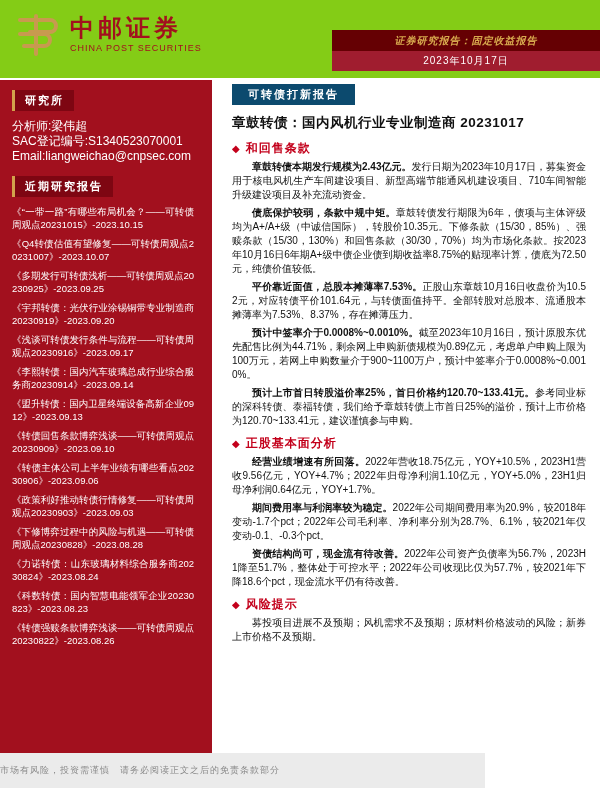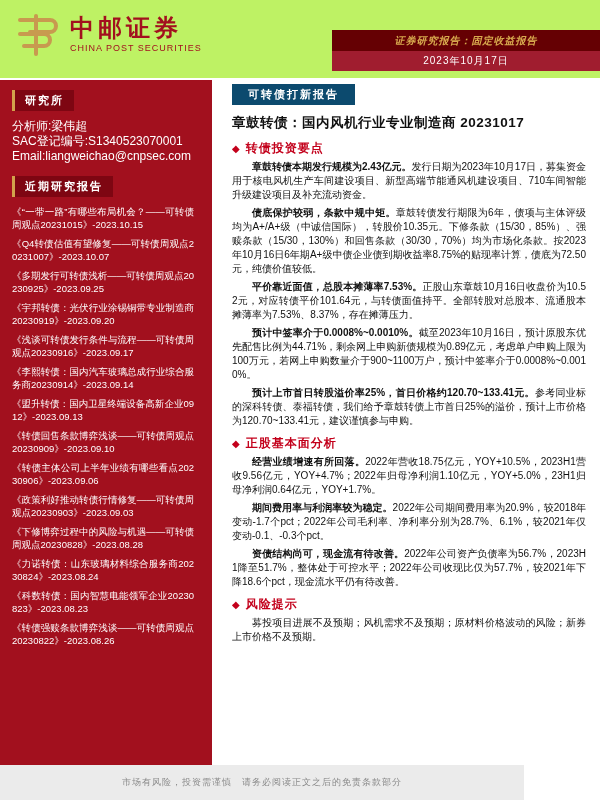--- a/index.html
+++ b/index.html
@@ -3,21 +3,21 @@
 <meta charset="utf-8">
 <style>
   html,body{margin:0;padding:0;}
   body{
     width:600px;height:800px;position:relative;overflow:hidden;
     background:#ffffff;
     font-family:"Liberation Sans","DejaVu Sans",sans-serif;
     -webkit-font-smoothing:antialiased;
   }
   
-  .top{position:absolute;top:0;left:0;width:600px;height:78px;background:#bef264;}
+  .top{position:absolute;top:0;left:0;width:600px;height:78px;background:#84cc16;}
   .logo{position:absolute;top:8px;left:10px;display:flex;align-items:center;}
   .logo-mark{width:52px;height:52px;margin-right:8px;}
   .logo-cn{font-size:24px;font-weight:bold;color:#A2101E;letter-spacing:4px;line-height:26px;}
   .logo-en{font-size:9px;color:#A2101E;letter-spacing:1px;margin-top:2px;}
   .band{
     position:absolute;top:30px;right:0;width:268px;height:21px;
     background:#650003;color:#D8A94E;font-size:10px;font-weight:bold;
     font-style:italic;line-height:21px;text-align:center;letter-spacing:1px;
   }
   .date-strip{
@@ -53,23 +53,23 @@
   .sec-head{margin:7px 0 3px 0;display:flex;align-items:center;}
   .diamond{color:#C3001B;font-size:10px;margin-right:6px;line-height:1;}
   .sec-title{color:#C3001B;font-size:12px;font-weight:bold;letter-spacing:1px;}
   .para{
     font-size:10px;line-height:14px;color:#111;margin:2px 0 4px 0;
     text-align:justify;text-indent:2em;word-break:break-all;
   }
   .para b{font-weight:bold;}
   
   .foot{
-    position:absolute;left:0;bottom:0;width:524px;height:35px;
+    position:absolute;left:0;bottom:12px;width:485px;height:35px;
     background:#EBEBEB;color:#8a8a8a;font-size:9px;letter-spacing:1px;
-    line-height:35px;text-align:center;
+    line-height:35px;
   }
 </style>
 </head>
 <body>
 
 <div class="page">
 
   <header class="top">
     <div class="logo">
       <div class="logo-mark">
@@ -116,21 +116,21 @@
       </ul>
   </aside>
 
   <main class="content">
     <div class="tag">可转债打新报告</div>
     <h1 class="title">章鼓转债：国内风机行业专业制造商 20231017</h1>
     <div id="sections">
         <section>
           <div class="sec-head">
             <span class="diamond">◆</span>
-            <span class="sec-title">转债投资要点</span>
+            <span class="sec-title">和回售条款</span>
           </div>
           <p class="para"><b>章鼓转债本期发行规模为2.43亿元。</b>发行日期为2023年10月17日，募集资金用于核电风机生产车间建设项目、新型高端节能通风机建设项目、710车间智能升级建设项目及补充流动资金。</p>
           <p class="para"><b>债底保护较弱，条款中规中矩。</b>章鼓转债发行期限为6年，债项与主体评级均为A+/A+级（中诚信国际），转股价10.35元。下修条款（15/30，85%）、强赎条款（15/30，130%）和回售条款（30/30，70%）均为市场化条款。按2023年10月16日6年期A+级中债企业债到期收益率8.75%的贴现率计算，债底为72.50元，纯债价值较低。</p>
           <p class="para"><b>平价靠近面值，总股本摊薄率7.53%。</b>正股山东章鼓10月16日收盘价为10.52元，对应转债平价101.64元，与转债面值持平。全部转股对总股本、流通股本摊薄率为7.53%、8.37%，存在摊薄压力。</p>
           <p class="para"><b>预计中签率介于0.0008%~0.0010%。</b>截至2023年10月16日，预计原股东优先配售比例为44.71%，剩余网上申购新债规模为0.89亿元，考虑单户申购上限为100万元，若网上申购数量介于900~1100万户，预计中签率介于0.0008%~0.0010%。</p>
           <p class="para"><b>预计上市首日转股溢价率25%，首日价格约120.70~133.41元。</b>参考同业标的深科转债、泰福转债，我们给予章鼓转债上市首日25%的溢价，预计上市价格为120.70~133.41元，建议谨慎参与申购。</p>
         </section>
         <section>
           <div class="sec-head">
             <span class="diamond">◆</span>

